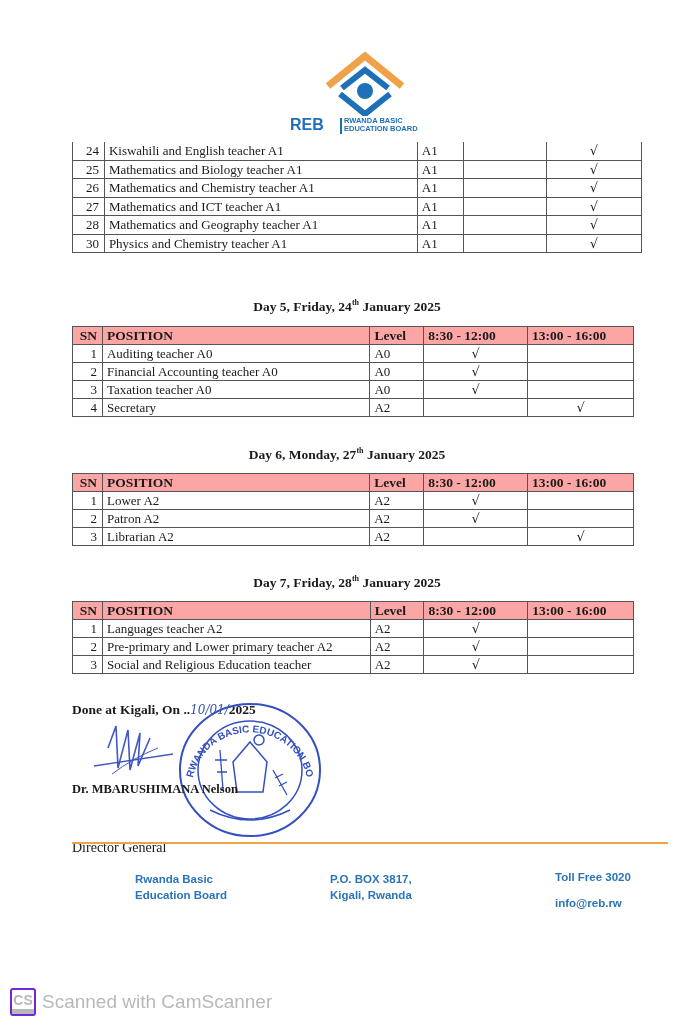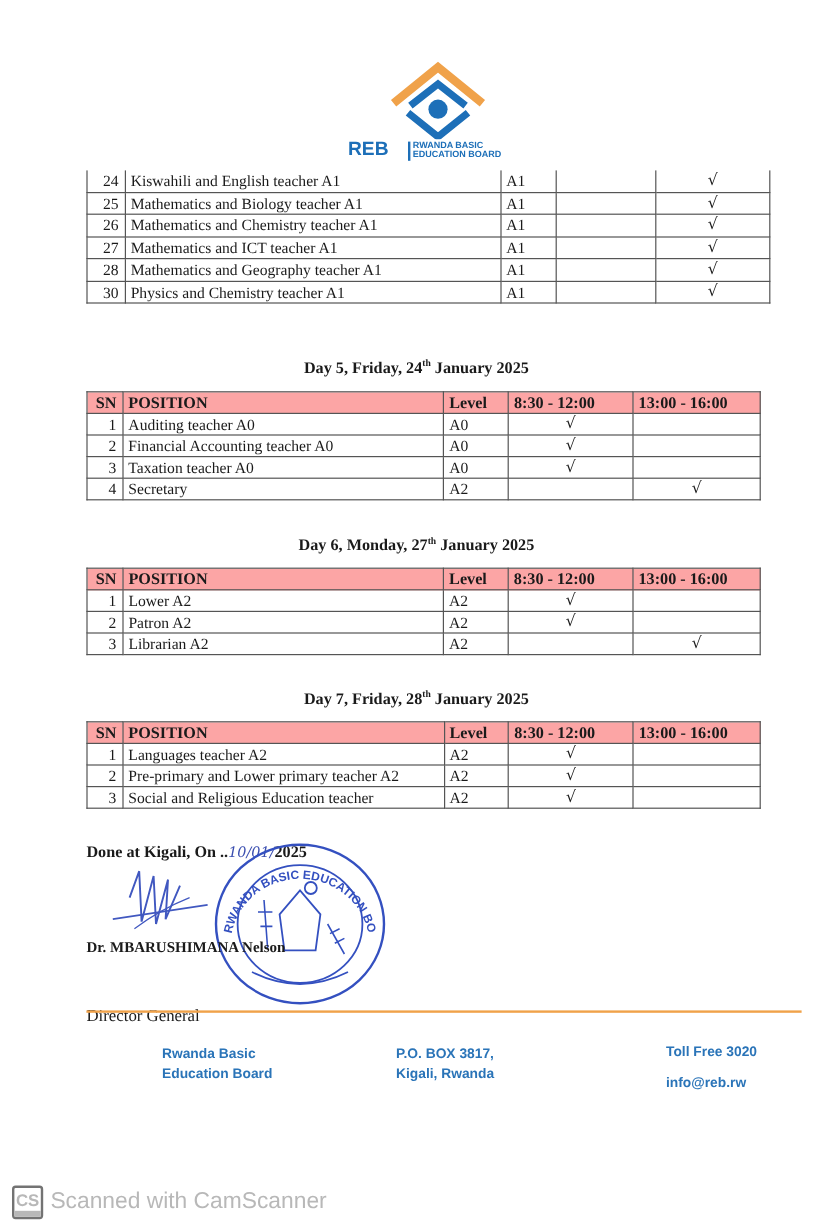--- a/index.html
+++ b/index.html
@@ -35,21 +35,21 @@
   .signer { left: 72px; top: 782px; font-weight: bold; font-size: 12.5px; }
   .role { left: 72px; top: 840px; font-size: 14px; }
 
   #stamp { left: 175px; top: 700px; width: 150px; height: 140px; }
   #signature { left: 88px; top: 718px; width: 90px; height: 70px; }
 
   .rule { left: 72px; top: 842px; width: 596px; height: 2px; background: #f0a24a; }
 
   .foot { font-family: "Liberation Sans", sans-serif; font-weight: bold; color: #2a74b8; font-size: 11.5px; line-height: 16px; }
   .scan { left: 10px; top: 988px; font-family: "Liberation Sans", sans-serif; font-size: 19px; color: #b8b8b8; display: flex; align-items: center; gap: 6px; }
-  .cs-box { width: 26px; height: 28px; border: 2px solid #737373; border-radius: 3px; box-sizing: border-box; position: relative; font-weight: bold; font-size: 14px; color: #b8b8b8; text-align: center; line-height: 20px; }
+  .cs-box { width: 26px; height: 28px; border: 2px solid #6d28d9; border-radius: 3px; box-sizing: border-box; position: relative; font-weight: bold; font-size: 14px; color: #b8b8b8; text-align: center; line-height: 20px; }
   .cs-box::after { content: ""; position: absolute; left: 0; right: 0; bottom: 0; height: 5px; background: #b8b8b8; }
 </style>
 </head>
 <body>
 
 <div id="logo" class="abs">
   <svg width="155" height="66" viewBox="0 0 155 66">
     <polyline points="40,36 77,6 114,36" fill="none" stroke="#f0a24a" stroke-width="7" stroke-linejoin="miter"></polyline>
     <polyline points="54,38 77,20 100,38" fill="none" stroke="#1d6fb8" stroke-width="6"></polyline>
     <path d="M52,44 L77,64 L102,44" fill="none" stroke="#1d6fb8" stroke-width="6"></path>

